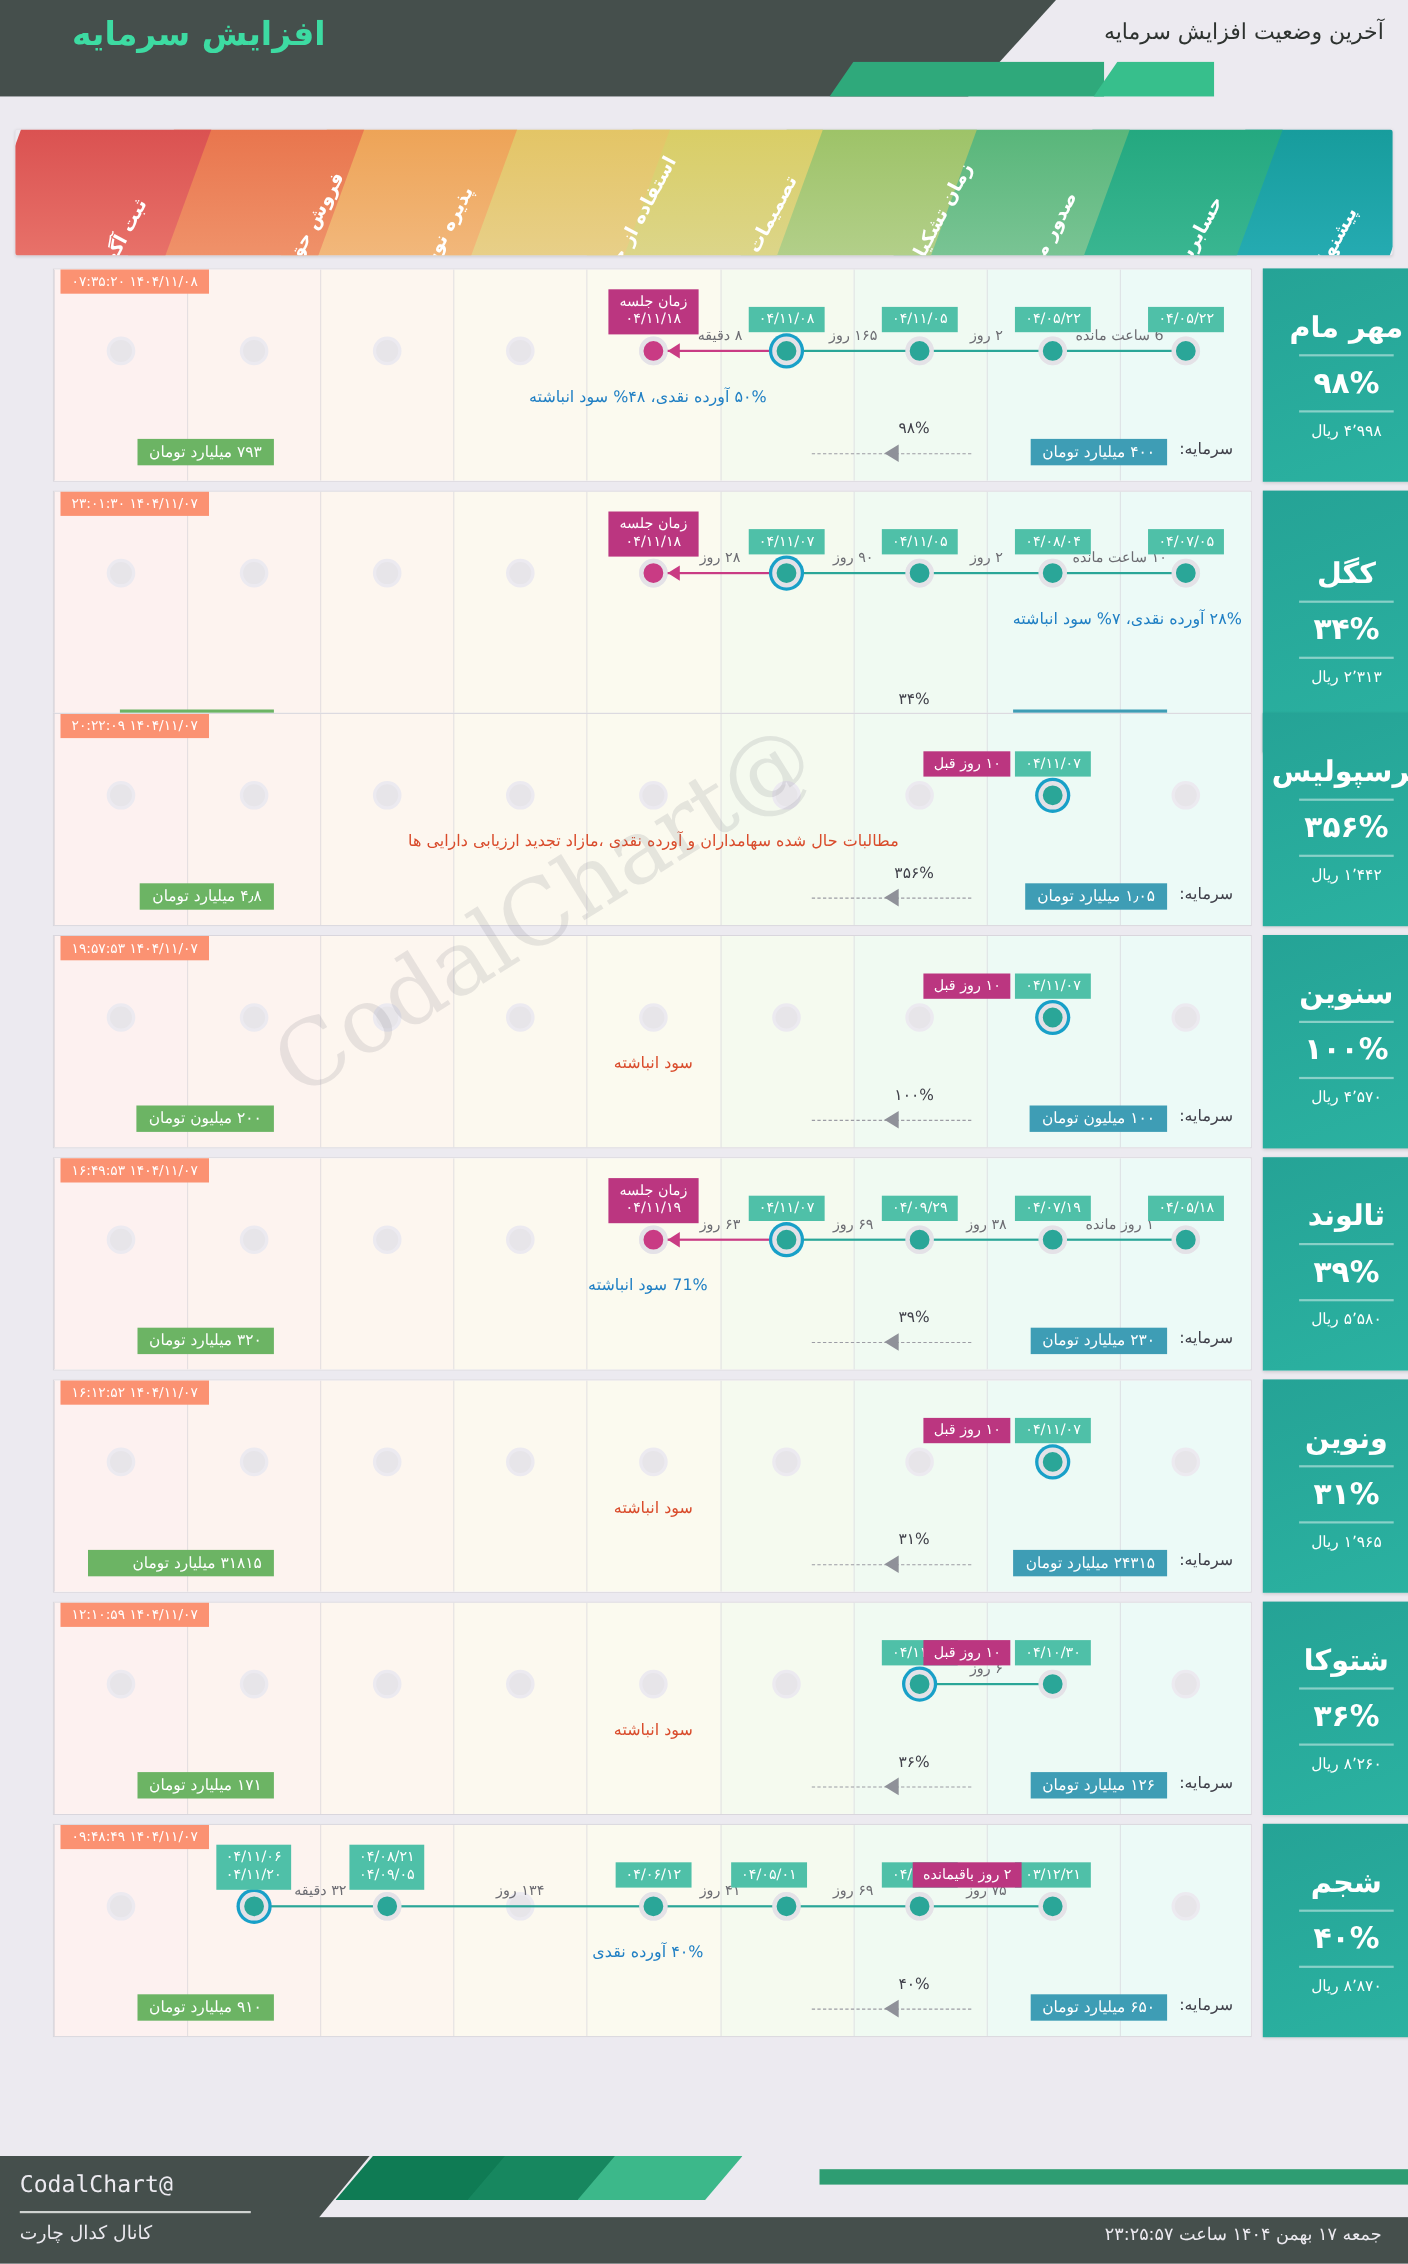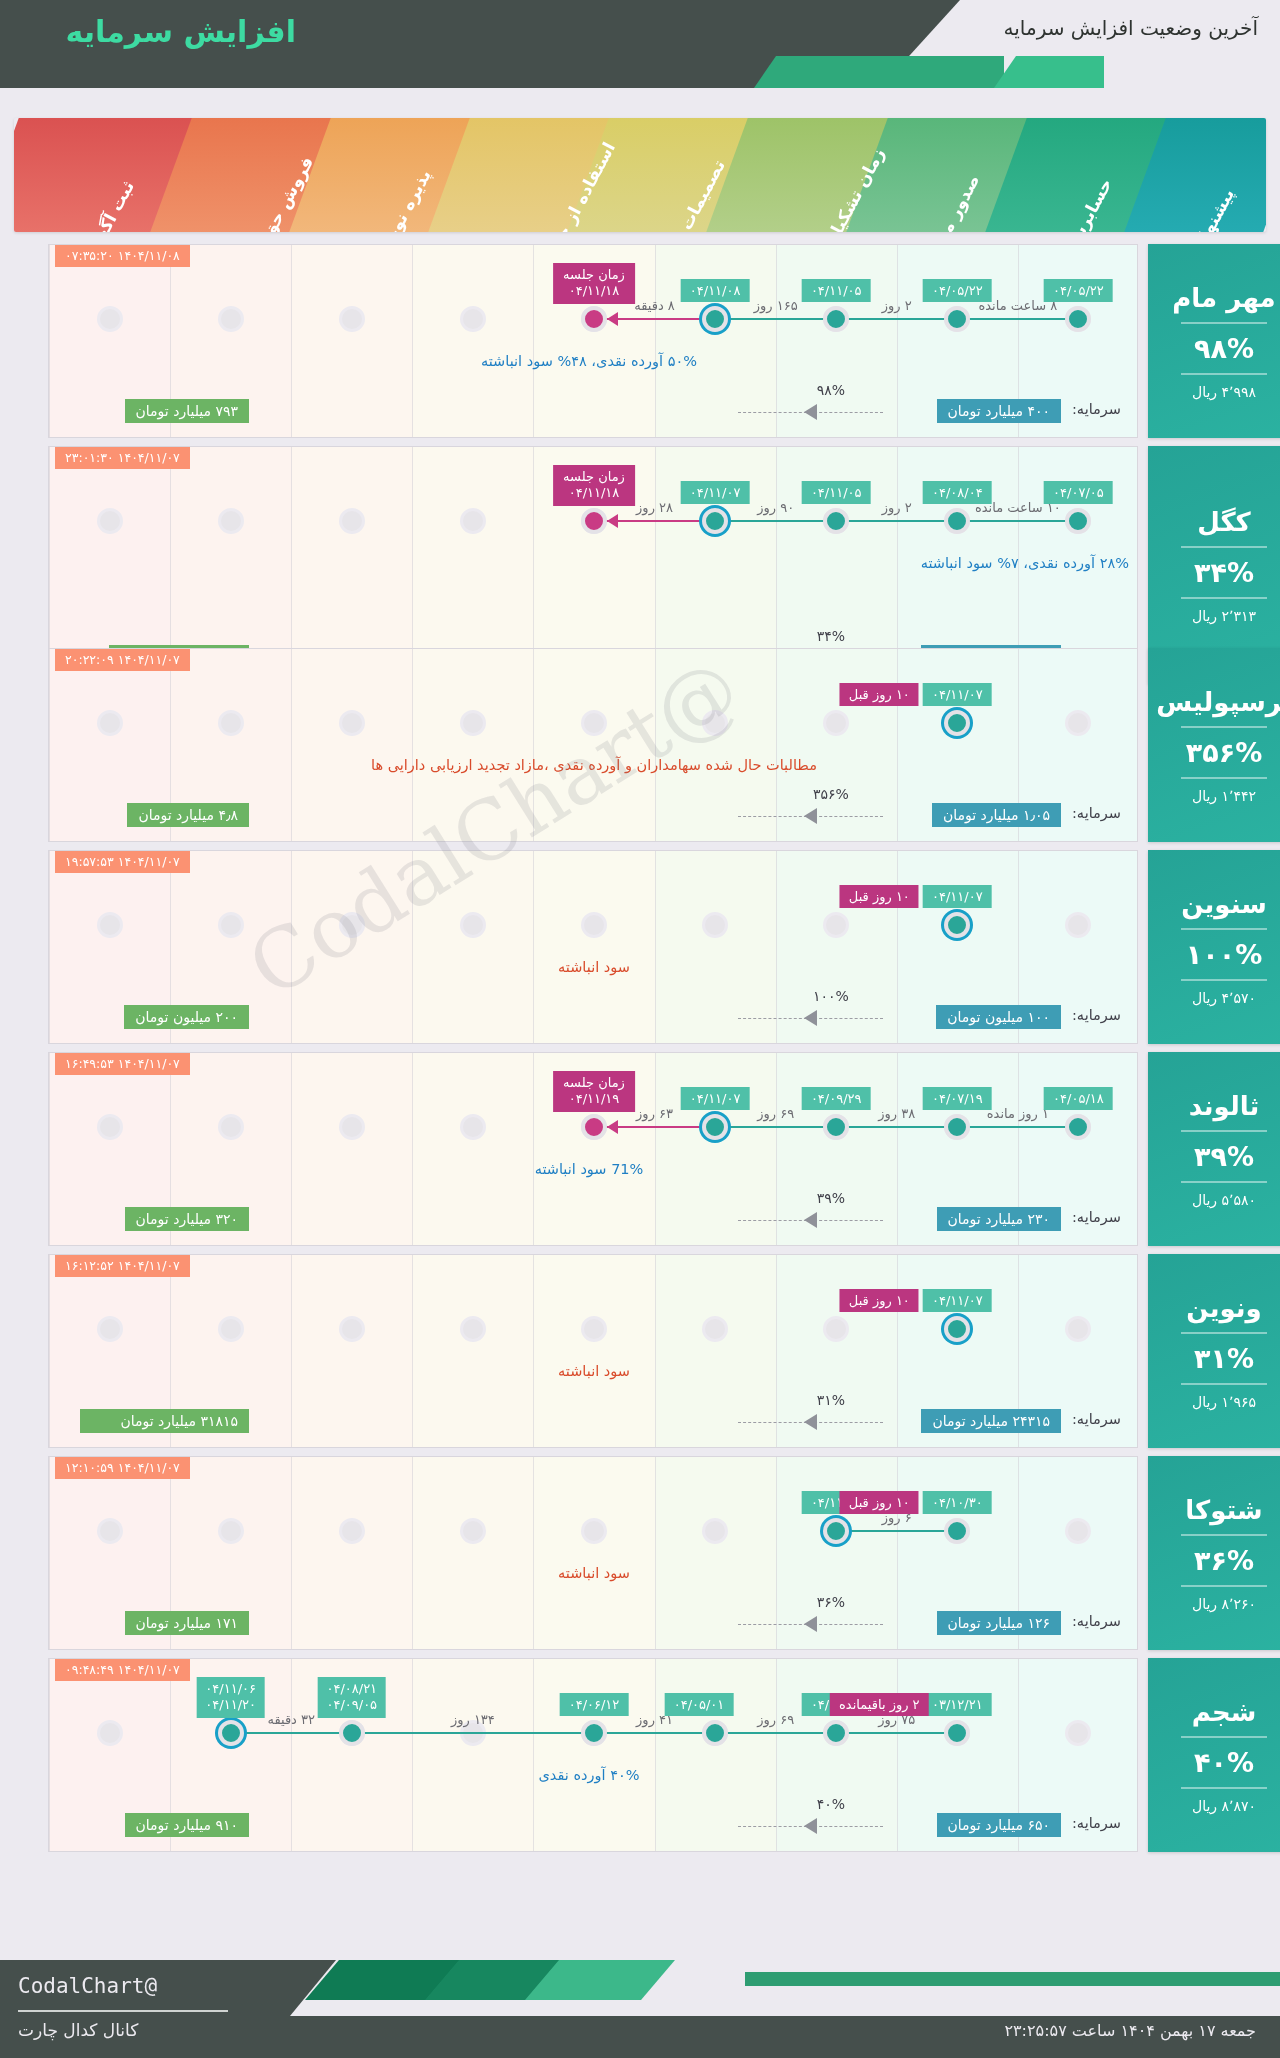--- a/index.html
+++ b/index.html
@@ -249,21 +249,21 @@
           <div class="ghost" style="left: 787.222px; top: 74px;"></div>
           <div class="ghost" style="left: 908.333px; top: 74px;"></div>
           <div class="ghost" style="left: 1029.44px; top: 74px;"></div>
           <div class="seg-line pink" style="left: 545px; width: 121.111px; top: 74px;"></div>
           <div class="seg-lbl" style="left: 605.556px; top: 68px; transform: translate(-50%, -100%);">۸ دقیقه</div>
           <div class="seg-line" style="left: 666.111px; width: 121.111px; top: 74px;"></div>
           <div class="seg-lbl" style="left: 726.667px; top: 68px; transform: translate(-50%, -100%);">۱۶۵ روز</div>
           <div class="seg-line" style="left: 787.222px; width: 121.111px; top: 74px;"></div>
           <div class="seg-lbl" style="left: 847.778px; top: 68px; transform: translate(-50%, -100%);">۲ روز</div>
           <div class="seg-line" style="left: 908.333px; width: 121.111px; top: 74px;"></div>
-          <div class="seg-lbl" style="left: 968.889px; top: 68px; transform: translate(-50%, -100%);">۸ ساعت مانده</div>
+          <div class="seg-lbl" style="left: 968.889px; top: 68px; transform: translate(-50%, -100%);">6 ساعت مانده</div>
           <div class="arrow-l" style="left: 558px; top: 74px;"></div>
           <div class="dot pink" style="left: 545px; top: 74px;"></div>
           <div class="dot current" style="left: 666.111px; top: 74px;"></div>
           <div class="datechip" style="left: 666.111px; top: 34px; transform: translate(-50%, 0px);">۰۴/۱۱/۰۸</div>
           <div class="dot" style="left: 787.222px; top: 74px;"></div>
           <div class="datechip" style="left: 787.222px; top: 34px; transform: translate(-50%, 0px);">۰۴/۱۱/۰۵</div>
           <div class="dot" style="left: 908.333px; top: 74px;"></div>
           <div class="datechip" style="left: 908.333px; top: 34px; transform: translate(-50%, 0px);">۰۴/۰۵/۲۲</div>
           <div class="dot" style="left: 1029.44px; top: 74px;"></div>
           <div class="datechip" style="left: 1029.44px; top: 34px; transform: translate(-50%, 0px);">۰۴/۰۵/۲۲</div>

